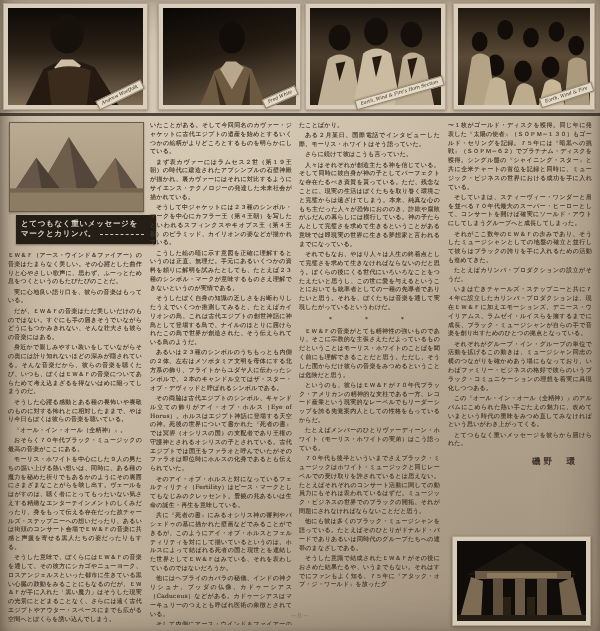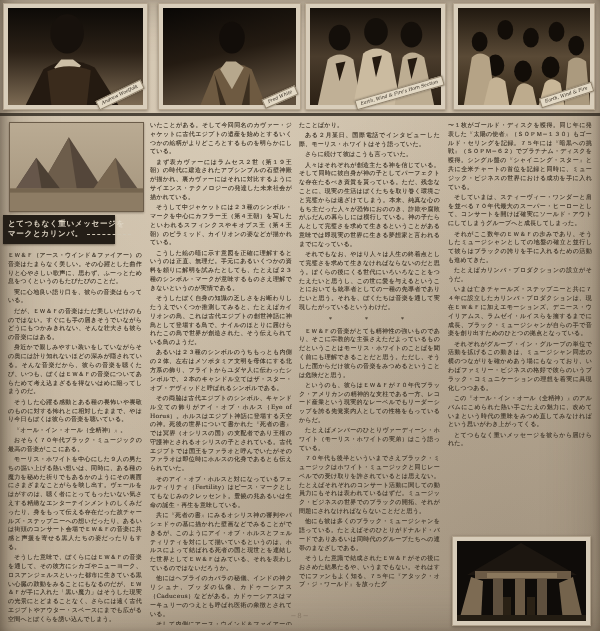--- a/index.html
+++ b/index.html
@@ -28,21 +28,21 @@
   .col{position:absolute;overflow:hidden;text-align:justify;}
   .para{margin:0 0 1.5px 0;font-size:6px;line-height:8.8px;letter-spacing:.2px;
         text-indent:1em;color:#463c2f;text-shadow:0 0 .5px rgba(70,60,47,.75);}
   .para.flush{text-indent:0;}
   .para.sep{text-align:center;text-indent:0;letter-spacing:6px;margin:3px 0;}
   
   .pyr-frame{position:absolute;left:9px;top:122px;width:133px;height:88px;margin:0;
              border:1px solid #6b5c49;background:#b2a28a;box-shadow:0 1px 2px rgba(50,38,24,.4);}
   .pyr-frame svg{display:block;width:100%;height:100%;}
   
-  .banner{position:absolute;left:3px;top:215px;width:112px;box-sizing:border-box;
+  .banner{position:absolute;left:16px;top:215px;width:140px;box-sizing:border-box;
           background:#241e17;color:#ded5c4;padding:4px 5px 5px;box-shadow:0 1px 2px rgba(40,30,18,.5);}
   .banner .b-line{font-size:7.6px;line-height:10px;font-weight:bold;letter-spacing:.6px;white-space:nowrap;}
   .banner .dash{display:inline-block;width:44px;height:0;border-top:1px dashed #cfc6b4;vertical-align:middle;margin-left:4px;}
   
   .signature{text-align:right;font-size:8.5px;font-weight:bold;letter-spacing:3px;
              margin-top:8px;padding-right:14px;color:#3e342a;}
   
   .temple-frame{position:absolute;left:452px;top:536px;width:139px;height:90px;margin:0;
                 background:#d7ccb9;border:1px solid #b0a18b;padding:4px;box-sizing:border-box;
                 box-shadow:0 1px 3px rgba(50,38,24,.45);}
@@ -223,20 +223,21 @@
     <div>
         <p class="para flush">〜１枚がゴールド・ディスクを獲得。同じ年に発表した『太陽の使者』（ＳＯＰＭ−１３０）もゴールド・セリングを記録。７５年には『暗黒への挑戦』（ＳＯＰＭ−６２）でプラチナム・ディスクを獲得。シングル盤の『シャイニング・スター』と共に全米チャートの首位を記録と同時に、ミュージック・ビジネスの世界における成功を手に入れている。</p>
         <p class="para">そしていまは、スティーヴィー・ワンダーと肩を並べる７０年代最大のスーパー・ヒーローとして、コンサートを開けば確実にソールド・アウトにしてしまうグループへと成長してしまった。</p>
         <p class="para">それがここ数年のＥＷ＆Ｆの歩みであり、そうしたミュージシャンとしての地盤の確立と並行して彼らはブラックの誇りを手に入れるための活動も進めてきた。</p>
         <p class="para">たとえばカリンバ・プロダクションの設立がそうだ。</p>
         <p class="para">いまは亡きチャールズ・ステップニーと共に７４年に設立したカリンバ・プロダクションは、現在ＥＷ＆Ｆに加えエモーションズ、デニース・ウイリアムス、ラムゼイ・ルイスらを擁するまでに成長、ブラック・ミュージシャンが自らの手で音楽を創り出すためのひとつの拠点となっている。</p>
         <p class="para">それぞれがグループ・イン・グループの単位で活動を拡げるこの動きは、ミュージシャン同志の横のつながりを確かめあう場にもなっており、いわばファミリー・ビジネスの格好で彼らのいうブラック・コミュニケーションの理想を着実に具現化しつつある。</p>
         <p class="para">この『オール・イン・オール（全精神）』のアルバムにこめられた熱い手ごたえの魅力に、改めていまという時代の重味をみつめ直してみなければという思いがわき上がってくる。</p>
         <p class="para">とてつもなく重いメッセージを彼らから届けられた。</p>
       </div>
+    <div class="signature">磯野　環</div>
   </div>
 
   <figure class="temple-frame">
     <div class="img">
       <svg viewBox="0 0 129 80" preserveAspectRatio="none">
         <rect width="129" height="80" fill="#0f0c09"></rect>
         <polygon points="10,34 64,2 120,34" fill="#1c1610"></polygon>
         <rect x="18" y="30" width="96" height="8" fill="#6b5a45"></rect>
         <rect x="30" y="32" width="70" height="5" fill="#8a775c"></rect>
         <rect x="36" y="38" width="10" height="36" fill="#5f503e"></rect>

